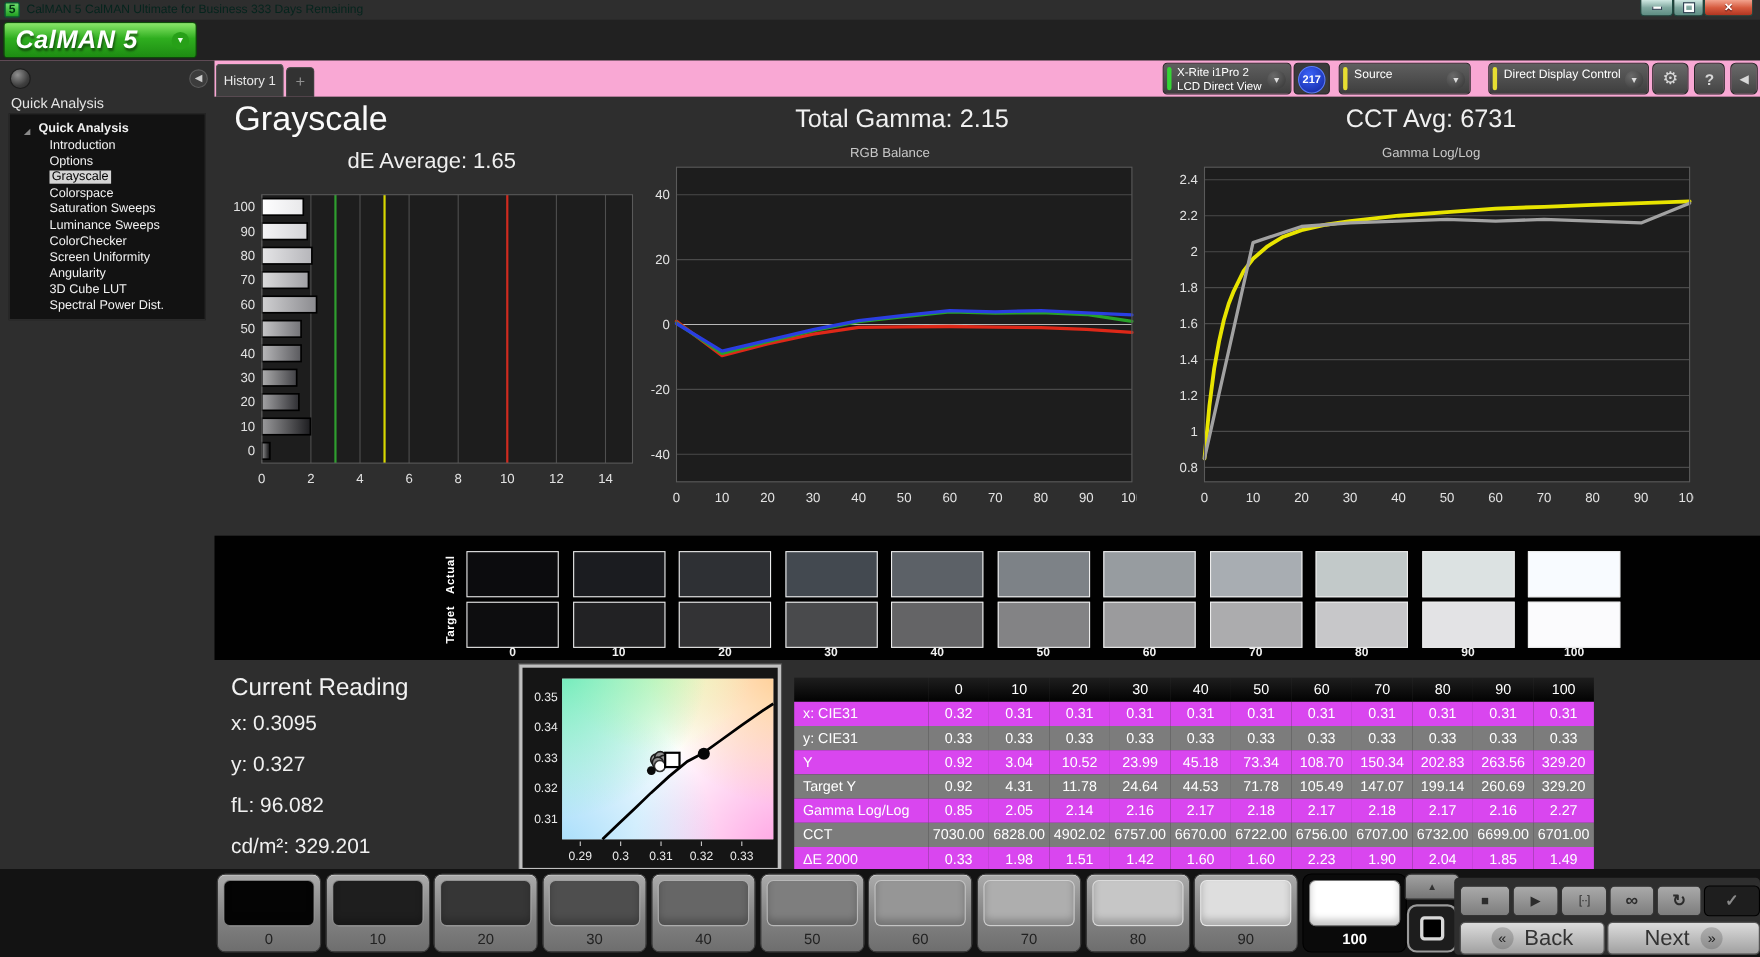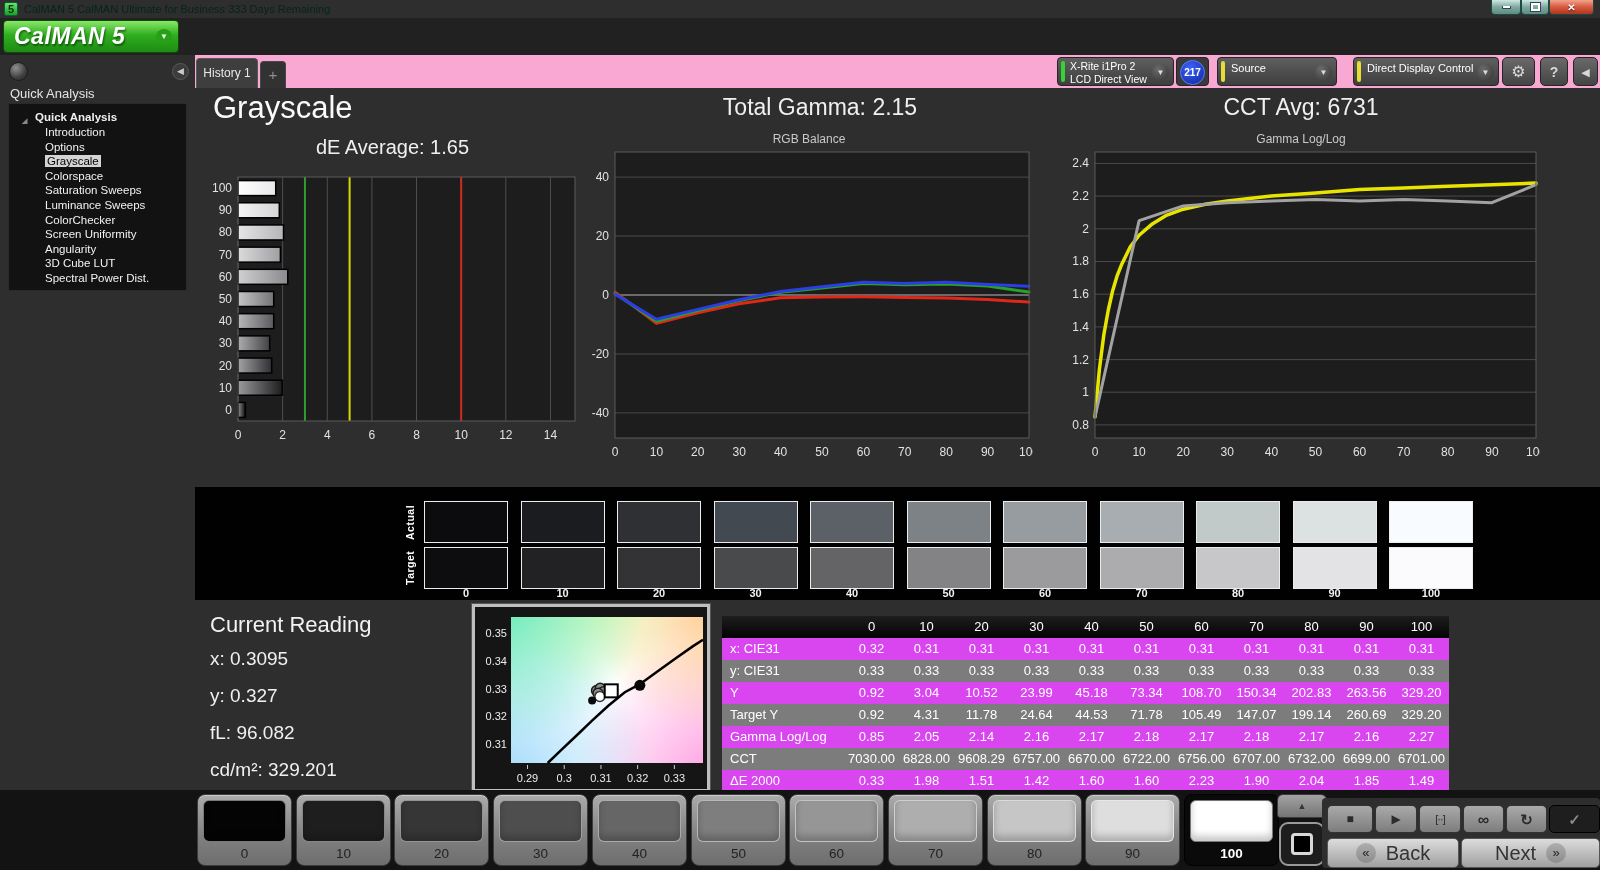--- a/index.html
+++ b/index.html
@@ -544,21 +544,21 @@
         <div class="td r-dark">2.17</div>
         <div class="td r-dark">2.18</div>
         <div class="td r-dark">2.17</div>
         <div class="td r-dark">2.18</div>
         <div class="td r-dark">2.17</div>
         <div class="td r-dark">2.16</div>
         <div class="td r-dark">2.27</div>
         <div class="td lbl r-light">CCT</div>
         <div class="td r-light">7030.00</div>
         <div class="td r-light">6828.00</div>
-        <div class="td r-light">9608.29</div>
+        <div class="td r-light">4902.02</div>
         <div class="td r-light">6757.00</div>
         <div class="td r-light">6670.00</div>
         <div class="td r-light">6722.00</div>
         <div class="td r-light">6756.00</div>
         <div class="td r-light">6707.00</div>
         <div class="td r-light">6732.00</div>
         <div class="td r-light">6699.00</div>
         <div class="td r-light">6701.00</div>
         <div class="td lbl r-dark">ΔE 2000</div>
         <div class="td r-dark">0.33</div>

